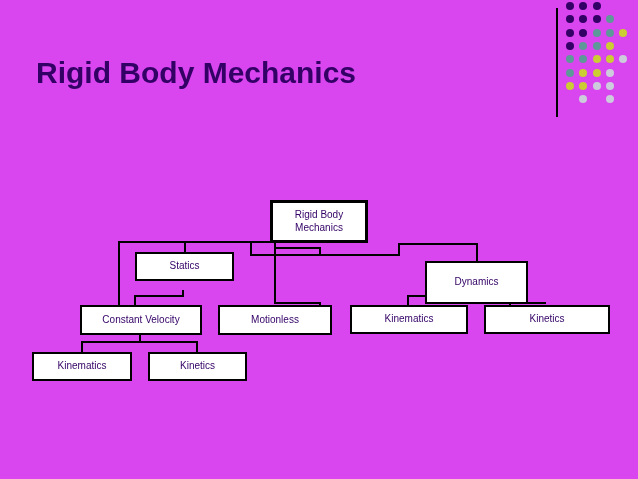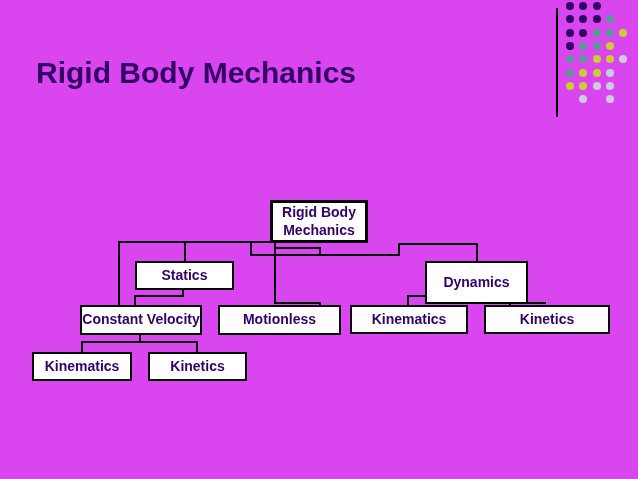--- a/index.html
+++ b/index.html
@@ -33,22 +33,22 @@
     border-style:solid;
     border-color:#000000;
     display:flex;
     align-items:center;
     justify-content:center;
     text-align:center;
     box-sizing:border-box;
     z-index:2;
   }
   .node .label{
-    font-weight:bold;
-    font-size:14px;
+    font-weight:normal;
+    font-size:10px;
     line-height:1.25;
     color:#330066;
     white-space:pre-line;
   }
   .seg{
     position:absolute;
     background:#000000;
     z-index:1;
   }
 </style>
@@ -120,30 +120,30 @@
       <div class="seg" style="left: 407px; top: 295px; width: 2px; height: 12px;"></div>
       <div class="seg" style="left: 509px; top: 295px; width: 2px; height: 12px;"></div>
       <div class="seg" style="left: 509px; top: 302px; width: 37px; height: 2px;"></div>
     </div>
 
   <div id="nodes">
       <div class="node" style="left: 270px; top: 200px; width: 98px; height: 43px; border-width: 3px; border-color: rgb(0, 0, 0);">
         <div class="label" style="color: rgb(51, 0, 102);">Rigid Body
 Mechanics</div>
       </div>
-      <div class="node" style="left: 135px; top: 261px; width: 99px; height: 29px; border-width: 2px; border-color: rgb(0, 0, 0);">
+      <div class="node" style="left: 135px; top: 252px; width: 99px; height: 29px; border-width: 2px; border-color: rgb(0, 0, 0);">
         <div class="label" style="color: rgb(51, 0, 102);">Statics</div>
       </div>
       <div class="node" style="left: 425px; top: 261px; width: 103px; height: 43px; border-width: 2px; border-color: rgb(0, 0, 0);">
         <div class="label" style="color: rgb(51, 0, 102);">Dynamics</div>
       </div>
       <div class="node" style="left: 80px; top: 305px; width: 122px; height: 30px; border-width: 2px; border-color: rgb(0, 0, 0);">
         <div class="label" style="color: rgb(51, 0, 102);">Constant Velocity</div>
       </div>
-      <div class="node" style="left: 218px; top: 305px; width: 123px; height: 30px; border-width: 2px; border-color: rgb(0, 0, 0);">
+      <div class="node" style="left: 218px; top: 305px; width: 114px; height: 30px; border-width: 2px; border-color: rgb(0, 0, 0);">
         <div class="label" style="color: rgb(51, 0, 102);">Motionless</div>
       </div>
       <div class="node" style="left: 350px; top: 305px; width: 118px; height: 29px; border-width: 2px; border-color: rgb(0, 0, 0);">
         <div class="label" style="color: rgb(51, 0, 102);">Kinematics</div>
       </div>
       <div class="node" style="left: 484px; top: 305px; width: 126px; height: 29px; border-width: 2px; border-color: rgb(0, 0, 0);">
         <div class="label" style="color: rgb(51, 0, 102);">Kinetics</div>
       </div>
       <div class="node" style="left: 32px; top: 352px; width: 100px; height: 29px; border-width: 2px; border-color: rgb(0, 0, 0);">
         <div class="label" style="color: rgb(51, 0, 102);">Kinematics</div>

